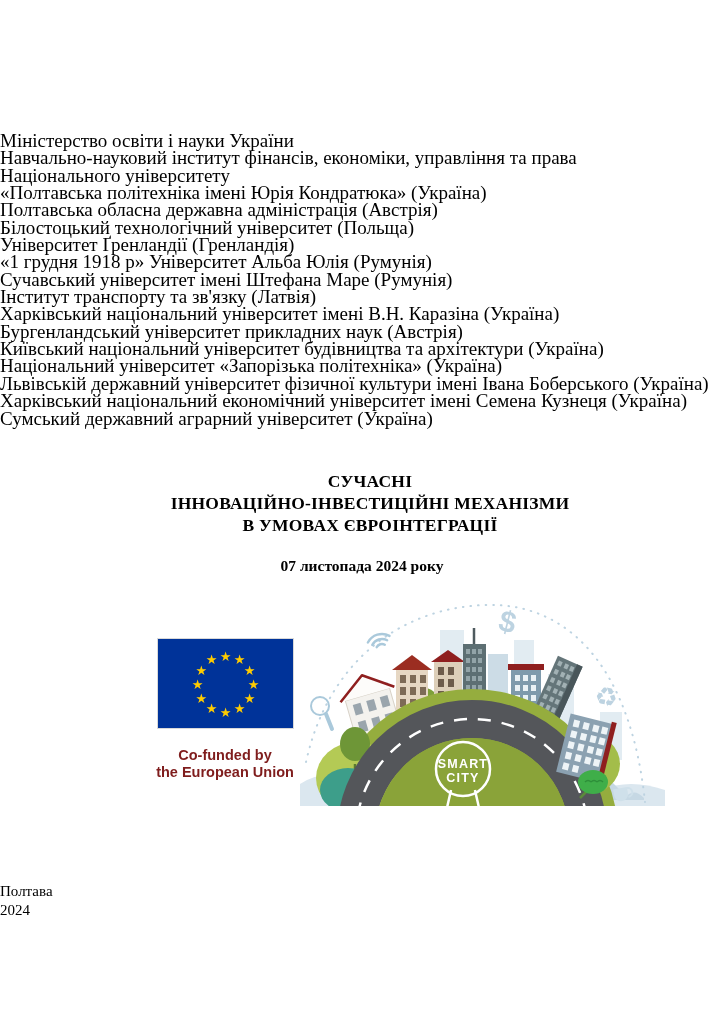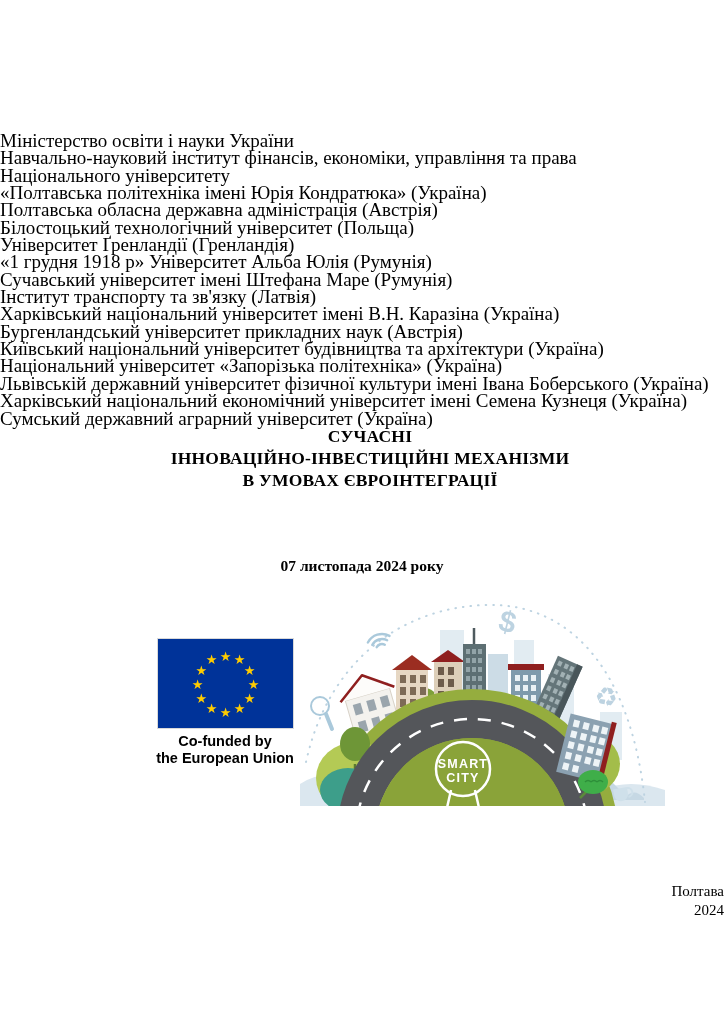--- a/index.html
+++ b/index.html
@@ -11,51 +11,52 @@
     font-family: "Liberation Serif", serif;
     color: #000;
   }
   .institutions {
     position: absolute; top: 84px; left: 0; right: 0;
     text-align: left;
     font-size: 19px; line-height: 17.35px; margin-top: 48px;
   }
   .inst-line { white-space: nowrap; }
   .title-block {
-    position: absolute; top: 426px; left: 0; right: 0;
+    position: absolute; top: 471px; left: 0; right: 0;
     text-align: center;
     font-size: 17.5px; font-weight: bold; line-height: 21.8px;
     letter-spacing: 0.2px;
     padding-left: 16px;
   }
   .date-line {
     position: absolute; top: 557px; left: 0; right: 0;
     text-align: center;
     font-size: 15.5px; font-weight: bold;
   }
   .eu-block {
     position: absolute; left: 140px; top: 638px; width: 170px;
     text-align: center;
   }
   .eu-flag-wrap { display: inline-block; line-height: 0; }
   .eu-flag-wrap svg { border: 1px solid #d9d9d9; }
   .eu-label {
+    margin-top: 14px;
     font-family: "Liberation Sans", sans-serif;
     font-weight: bold;
     font-size: 14.5px; line-height: 16.5px;
-    color: #000000;
+    color: #7f1d1d;
     text-align: center;
   }
   .smartcity {
     position: absolute; left: 300px; top: 592px;
     width: 365px; height: 214px; overflow: hidden;
   }
   .footer-block {
     position: absolute; top: 882px; left: 0; right: 0;
-    text-align: right;
+    text-align: left;
     font-size: 15px; line-height: 18.5px;
   }
   .svgtext-bulb {
     font-family: "Liberation Sans", sans-serif;
     font-weight: bold;
     letter-spacing: 1.2px;
   }
 </style>
 </head>
 <body>

